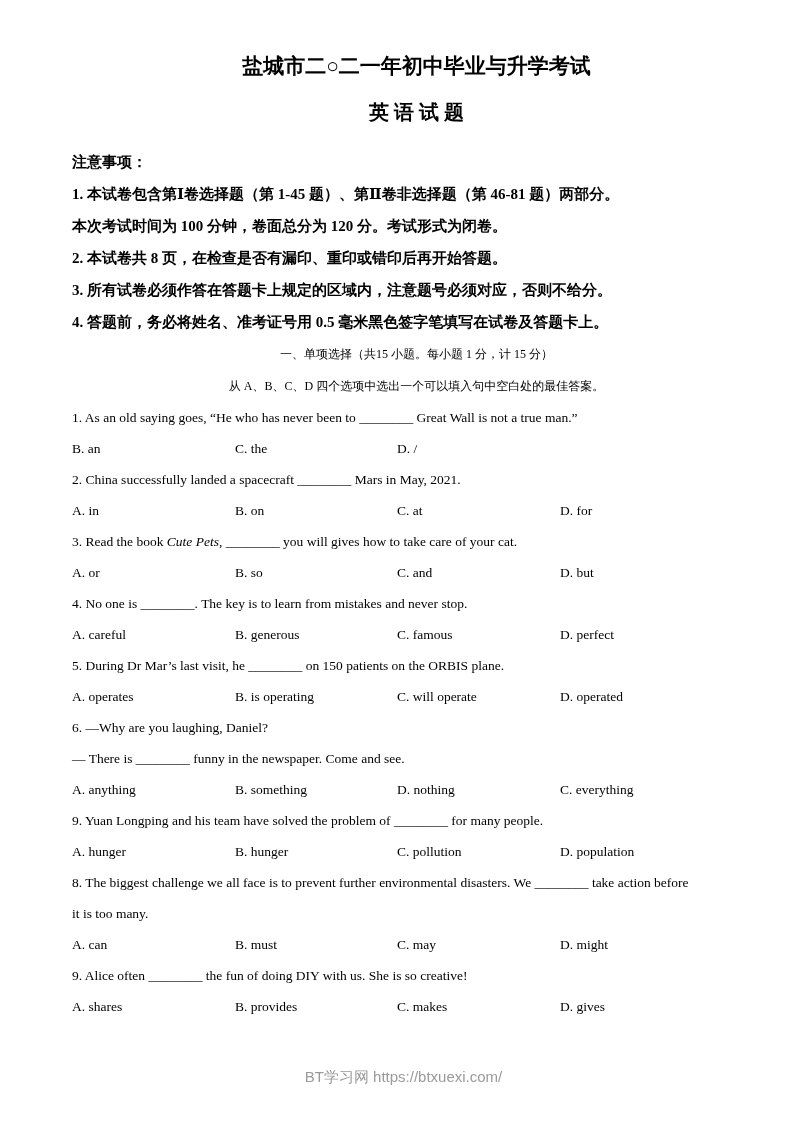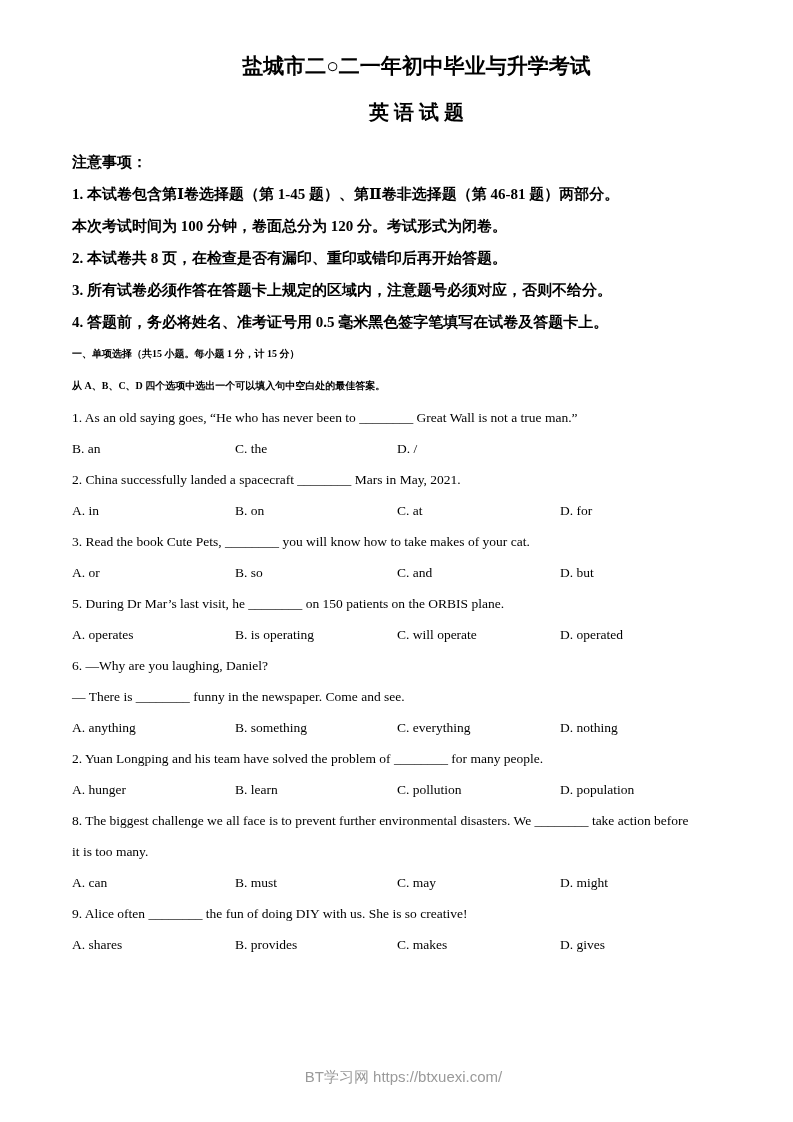--- a/index.html
+++ b/index.html
@@ -17,32 +17,33 @@
   }
   .subtitle {
     text-align: center; font-size: 20px; font-weight: bold;
     line-height: 28px; margin-top: 18px; margin-bottom: 20px;
   }
   .notice-line {
     font-weight: bold; font-size: 15px; line-height: 32px;
     white-space: nowrap;
   }
   .section-heading, .section-instruction {
-    font-weight: bold; font-size: 10px; line-height: 32px;
+    font-weight: normal; font-size: 12px; line-height: 32px;
     white-space: nowrap;
+    text-align: center;
   }
   .q-line {
     font-size: 13.5px; line-height: 31px; white-space: nowrap;
   }
   .options-row {
     display: grid;
     grid-template-columns: 163px 162px 163px 1fr;
   }
   .option-cell { font-size: 13.5px; line-height: 31px; }
-  .italic { }
+  .italic { font-style: italic; }
   .watermark {
     position: absolute; left: 14px; right: 0; top: 1068px;
     text-align: center; color: #9a9a9a; font-size: 15px;
     font-family: "Liberation Sans", "DejaVu Sans", sans-serif;
   }
 </style>
 </head>
 <body>
 
 <div class="page">
@@ -75,52 +76,61 @@
       <div>
         <div class="q-line">2. China successfully landed a spacecraft ________ Mars in May, 2021.</div>
         <div class="options-row">
           <div class="option-cell">A. in</div>
           <div class="option-cell">B. on</div>
           <div class="option-cell">C. at</div>
           <div class="option-cell">D. for</div>
         </div>
       </div>
       <div>
-        <div class="q-line"><span>3. Read the book </span><span class="italic">Cute Pets</span><span>, ________ you will know how to take makes of your cat.</span></div>
+        <div class="q-line"><span>3. Read the book </span><span class="italic">Cute Pets</span><span>, ________ you will gives how to take care of your cat.</span></div>
         <div class="options-row">
           <div class="option-cell">A. or</div>
           <div class="option-cell">B. so</div>
           <div class="option-cell">C. and</div>
           <div class="option-cell">D. but</div>
+        </div>
+      </div>
+      <div>
+        <div class="q-line">4. No one is ________. The key is to learn from mistakes and never stop.</div>
+        <div class="options-row">
+          <div class="option-cell">A. careful</div>
+          <div class="option-cell">B. generous</div>
+          <div class="option-cell">C. famous</div>
+          <div class="option-cell">D. perfect</div>
         </div>
       </div>
       <div>
         <div class="q-line">5. During Dr Mar’s last visit, he ________ on 150 patients on the ORBIS plane.</div>
         <div class="options-row">
           <div class="option-cell">A. operates</div>
           <div class="option-cell">B. is operating</div>
           <div class="option-cell">C. will operate</div>
           <div class="option-cell">D. operated</div>
         </div>
       </div>
       <div>
         <div class="q-line">6. —Why are you laughing, Daniel?</div>
         <div class="q-line">— There is ________ funny in the newspaper. Come and see.</div>
         <div class="options-row">
           <div class="option-cell">A. anything</div>
           <div class="option-cell">B. something</div>
+          <div class="option-cell">D. nothing</div>
           <div class="option-cell">C. everything</div>
-          <div class="option-cell">D. nothing</div>
         </div>
       </div>
       <div>
-        <div class="q-line">2. Yuan Longping and his team have solved the problem of ________ for many people.</div>
+        <div class="q-line">9. Yuan Longping and his team have solved the problem of ________ for many people.</div>
         <div class="options-row">
           <div class="option-cell">A. hunger</div>
-          <div class="option-cell">B. learn</div>
+          <div class="option-cell">B. hunger</div>
           <div class="option-cell">C. pollution</div>
           <div class="option-cell">D. population</div>
         </div>
       </div>
       <div>
         <div class="q-line">8. The biggest challenge we all face is to prevent further environmental disasters. We ________ take action before</div>
         <div class="q-line">it is too many.</div>
         <div class="options-row">
           <div class="option-cell">A. can</div>
           <div class="option-cell">B. must</div>

